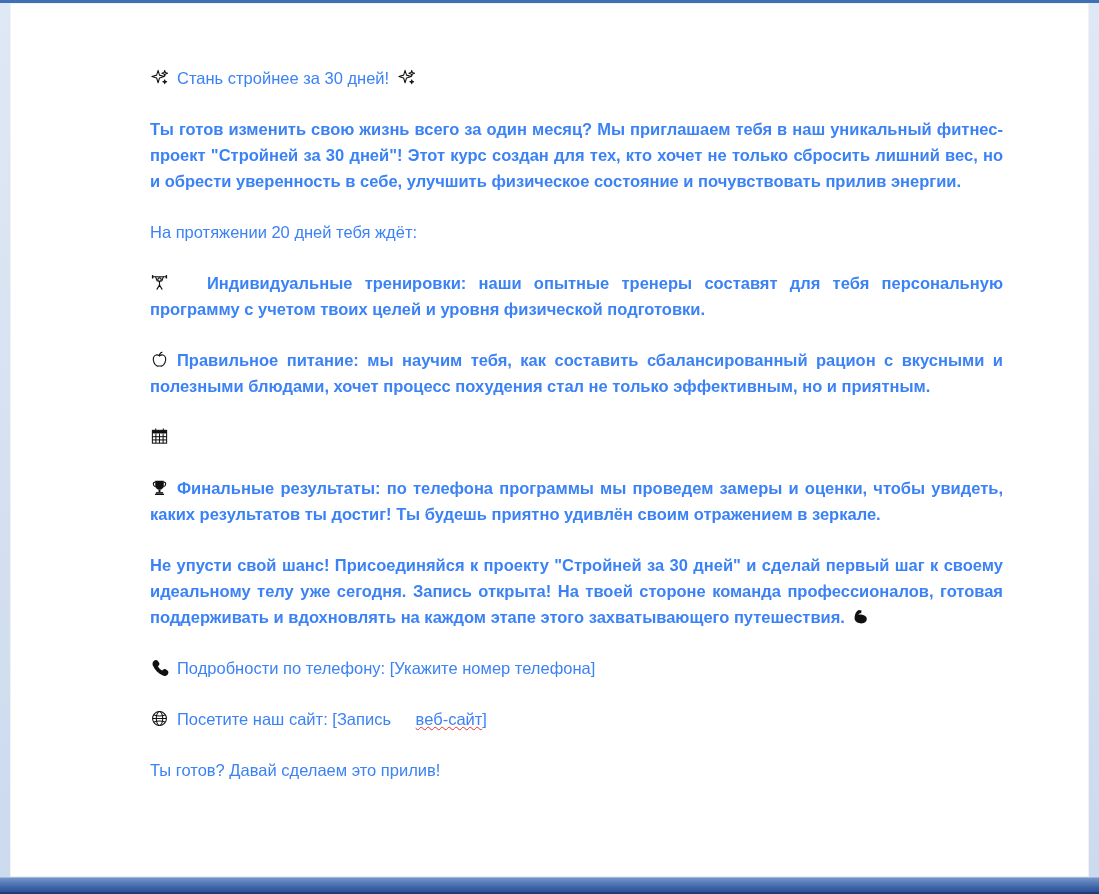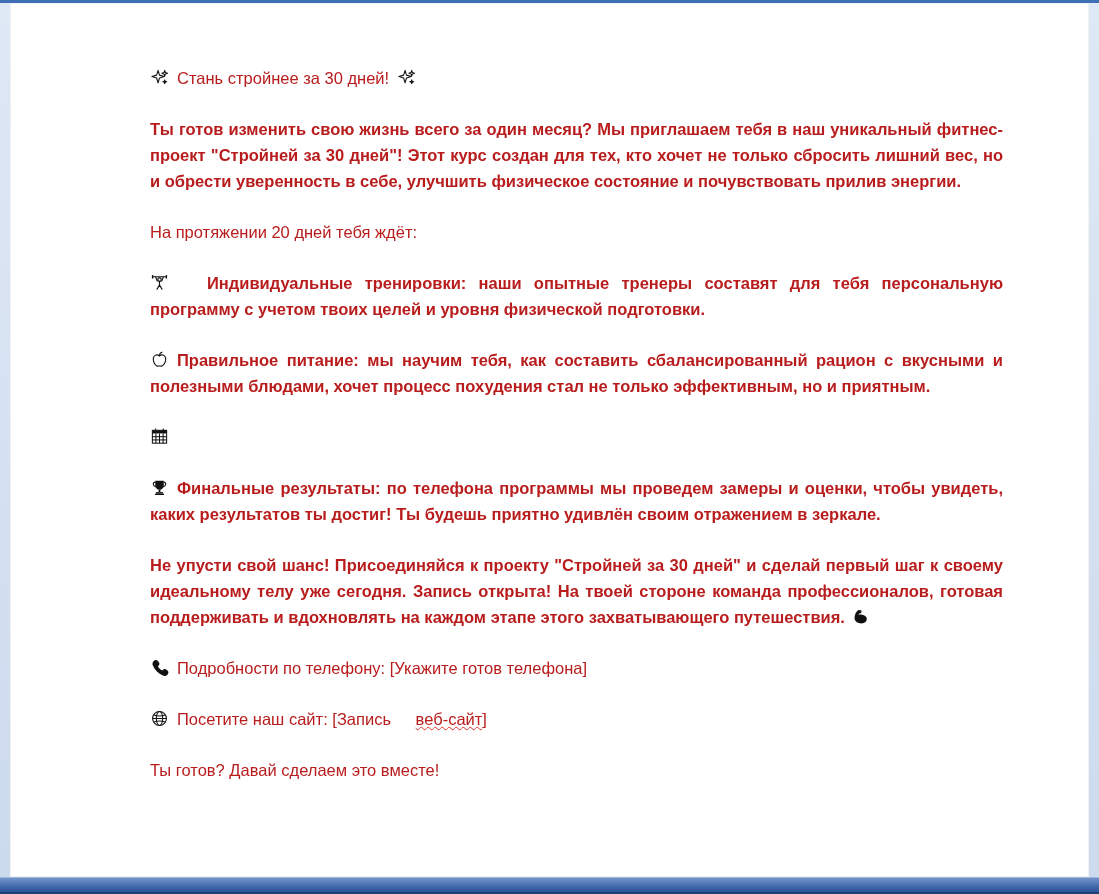--- a/index.html
+++ b/index.html
@@ -6,21 +6,21 @@
   .screen {
     position:relative; width:1099px; height:894px; overflow:hidden;
     background:linear-gradient(#dfe8f5,#ccdaee);
     font-family:"Liberation Sans","DejaVu Sans",sans-serif;
   }
   .top-line { position:absolute; top:0; left:0; right:0; height:3px; background:#3f6fb5; }
   .page {
     position:absolute; top:3px; left:10px; right:10px; bottom:17px;
     background:#ffffff; box-sizing:border-box;
     padding:62px 86px 0 140px;
-    color:#b91c1c; font-size:16.5px; line-height:26px;
+    color:#3b82f6; font-size:16.5px; line-height:26px;
     box-shadow:inset 0 0 0 1px #f2f2f2;
     overflow:hidden;
   }
   .bottom-bar {
     position:absolute; left:0; right:0; bottom:0; height:17px;
     background:linear-gradient(#7495c9,#3a62a5 70%,#2d5398);
     border-top:1px solid #9db8de; border-bottom:2px solid #1d3f74;
     box-sizing:border-box;
   }
   p.para { margin:0 0 25px 0; }
@@ -125,33 +125,33 @@
           <path d="M4 13.5 C3.2 9 5.2 4.3 8.2 3.1 L11.1 3.7 L10.7 6.6 C9.2 6.4 8.2 7 7.8 8.2 C10.4 7.2 14.6 8.2 16 10.6 C17.4 13 16.4 15.8 13.4 16.8 C9.8 18 5.2 16.7 4 13.5 Z"></path>
         </svg>
       </span>
     </p>
 
     <p class="para">
       <span class="icon">
         <svg viewBox="0 0 20 20" fill="#111">
           <path d="M4.2 2.8 C5.6 1.6 7.4 1.8 8.3 3.1 L9.6 5 C10.2 5.9 10 7 9.2 7.8 L8.3 8.6 C9.2 10.6 10.9 12.3 12.9 13.2 L13.7 12.3 C14.5 11.5 15.6 11.3 16.5 11.9 L18.4 13.2 C19.6 14.1 19.8 15.9 18.6 17.3 C17.4 18.8 15.4 19.3 13.6 18.5 C8.7 16.3 5.2 12.8 3 7.9 C2.2 6.1 2.7 4.1 4.2 2.8 Z"></path>
         </svg>
-      </span><span>Подробности по телефону: [Укажите готов телефона]</span>
+      </span><span>Подробности по телефону: [Укажите номер телефона]</span>
     </p>
 
     <p class="para">
       <span class="icon">
         <svg viewBox="0 0 20 20" fill="none" stroke="#111" stroke-width="1.1">
           <circle cx="10" cy="10" r="7.3"></circle>
           <ellipse cx="10" cy="10" rx="3.4" ry="7.3"></ellipse>
           <line x1="2.7" y1="10" x2="17.3" y2="10"></line>
           <path d="M3.6 6 Q10 8.8 16.4 6"></path>
           <path d="M3.6 14 Q10 11.2 16.4 14"></path>
         </svg>
       </span><span>Посетите наш сайт: [Запись </span><span class="misspell">веб-сайт</span><span>]</span>
     </p>
 
-    <p class="para">Ты готов? Давай сделаем это вместе!</p>
+    <p class="para">Ты готов? Давай сделаем это прилив!</p>
 
   </div>
 
   <div class="bottom-bar"></div>
 </div>
 
 </body></html>

